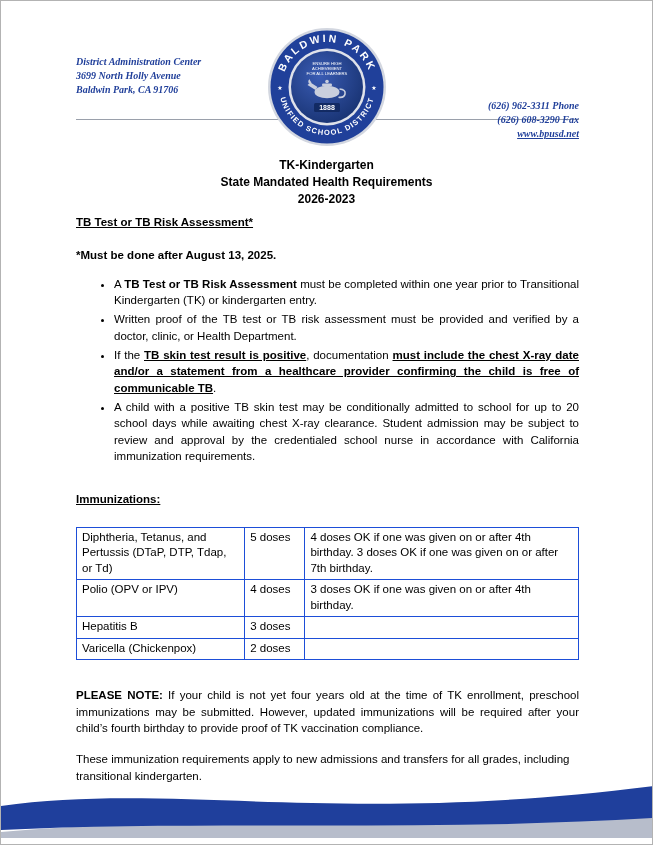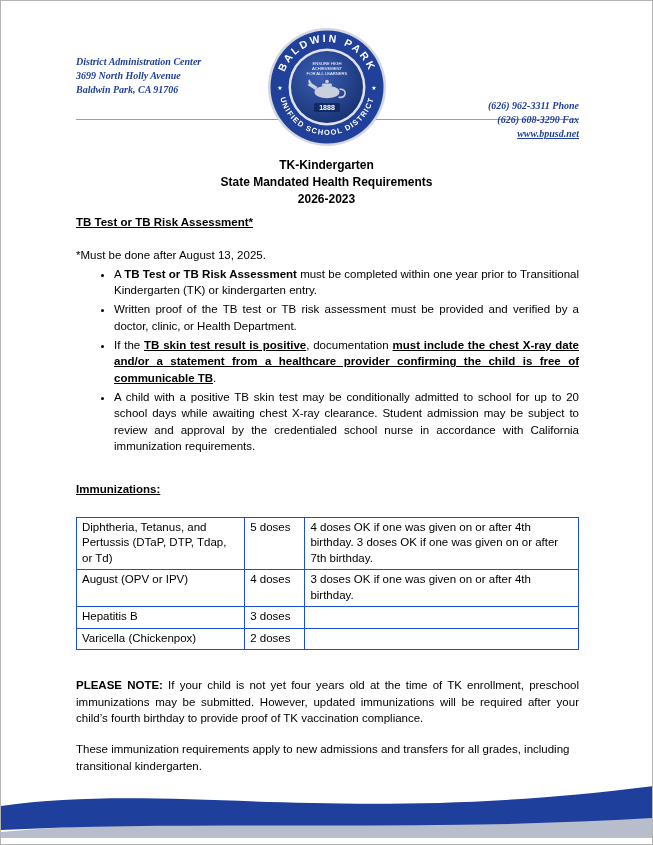--- a/index.html
+++ b/index.html
@@ -41,21 +41,21 @@
   
   .content{
     position:absolute;top:213px;left:75px;right:73px;
     font-size:11.5px;line-height:1.42;
   }
   .sec-heading{
     font-weight:bold;text-decoration:underline;font-size:11.5px;
     margin:0 0 0 0;
     text-align:right;
   }
-  .deadline{font-weight:normal;margin:17px 0 2px 0;}
+  .deadline{font-weight:bold;margin:17px 0 12px 0;}
   ul.bullets{margin:0;padding:0 0 0 38px;text-align:justify;}
   ul.bullets li{margin:0 0 3px 0;}
   .imm-heading{margin-top:27px;}
   table.imm{
     width:100%;border-collapse:collapse;margin-top:19px;
     font-size:11.5px;line-height:1.35;
   }
   table.imm td{
     border:1px solid #1d4ed8;
     padding:2px 5px 3px 5px;
@@ -152,21 +152,21 @@
         <col style="width:12%">
         <col style="width:54.5%">
       </colgroup>
       <tbody>
         <tr>
           <td>Diphtheria, Tetanus, and Pertussis (DTaP, DTP, Tdap, or Td)</td>
           <td>5 doses</td>
           <td>4 doses OK if one was given on or after 4th birthday. 3 doses OK if one was given on or after 7th birthday.</td>
         </tr>
         <tr>
-          <td>August (OPV or IPV)</td>
+          <td>Polio (OPV or IPV)</td>
           <td>4 doses</td>
           <td>3 doses OK if one was given on or after 4th birthday.</td>
         </tr>
         <tr>
           <td>Hepatitis B</td>
           <td>3 doses</td>
           <td></td>
         </tr>
         <tr>
           <td>Varicella (Chickenpox)</td>

